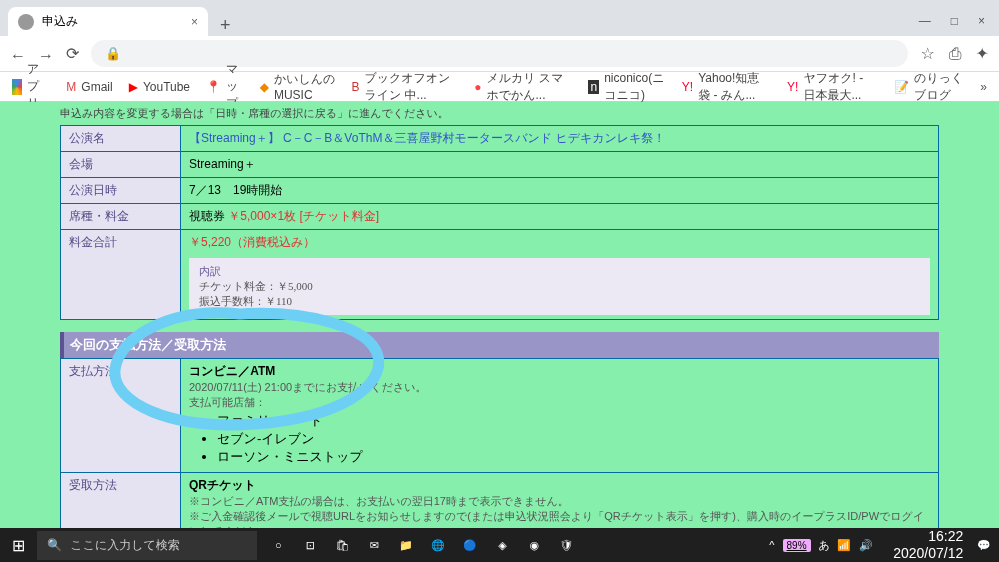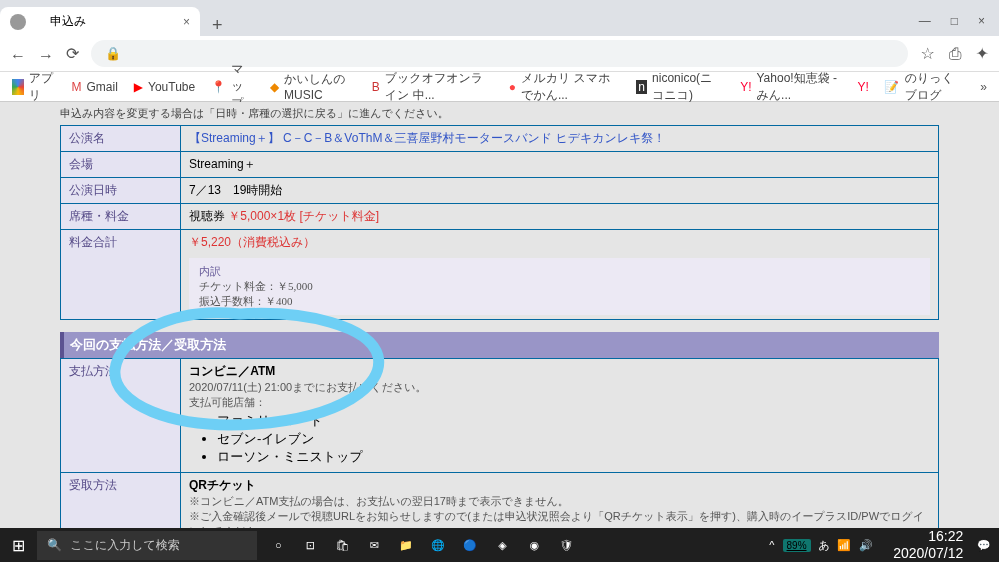--- a/index.html
+++ b/index.html
@@ -1,37 +1,37 @@
 <!DOCTYPE html>
 <html><head>
   <meta charset="utf-8">
   <style>
     * { margin: 0; padding: 0; box-sizing: border-box; }
     body { font-family: "Meiryo", sans-serif; font-size: 12px; background: #fff; width: 999px; height: 562px; overflow: hidden; }
     
     
     .browser-top { background: #dee1e6; height: 36px; display: flex; align-items: flex-end; }
-    .tab { background: #fff; border-radius: 8px 8px 0 0; padding: 6px 10px; margin-left: 0; display: flex; align-items: center; gap: 24px; font-size: 12px; min-width: 200px; }
+    .tab { background: #fff; border-radius: 8px 8px 0 0; padding: 6px 10px; margin-left: 8px; display: flex; align-items: center; gap: 8px; font-size: 12px; min-width: 200px; }
     .tab-icon { width: 16px; height: 16px; border-radius: 50%; background: #999; }
     .tab-close { color: #666; cursor: pointer; margin-left: auto; }
     .new-tab { padding: 0 12px; color: #555; font-size: 18px; }
     .window-controls { margin-left: auto; display: flex; gap: 20px; padding: 0 14px 8px; color: #555; }
     
     .toolbar { background: #fff; height: 36px; display: flex; align-items: center; padding: 0 10px; gap: 12px; border-bottom: 1px solid #ddd; }
     .nav-icon { color: #555; font-size: 16px; }
     .addr-bar { flex: 1; background: #f1f3f4; border-radius: 18px; padding: 6px 14px; display: flex; align-items: center; gap: 8px; font-size: 13px; color: #555; }
     .addr-lock { color: #777; }
     .tool-icons { display: flex; gap: 14px; font-size: 16px; color: #555; align-items: center; }
     
     .bookmarks { background: #fff; height: 30px; display: flex; align-items: center; padding: 0 12px; gap: 16px; border-bottom: 1px solid #ccc; font-size: 12px; }
     .bm-item { display: flex; align-items: center; gap: 5px; color: #444; }
     .bm-icon { width: 16px; height: 16px; display: inline-block; }
     
     
-    .page-content { background: #e5e5e5; padding: 4px 60px 0; height: calc(100% - 136px); position: relative; overflow: hidden; }
+    .page-content { background: #86efac; padding: 4px 60px 0; height: calc(100% - 136px); position: relative; overflow: hidden; }
     .intro-text { font-size: 11px; color: #444; margin-bottom: 4px; }
     
     .section-header { background: #9995c7; color: #fff; font-weight: bold; padding: 4px 6px; border-left: 4px solid #5b5291; font-size: 13px; }
     
     .data-table { width: 100%; border-collapse: collapse; }
     .data-table td { border: 1px solid #0369a1; padding: 4px 8px; font-size: 12px; vertical-align: top; }
     .label-cell { background: #e5e3f2; width: 120px; color: #554a87; font-weight: normal; }
     .perf-title { color: #3255c7; font-size: 15px; }
     .price-red { color: #d33; }
     
@@ -45,21 +45,21 @@
     .annotation { position: absolute; pointer-events: none; }
     .annotation svg { overflow: visible; }
     
     
     .taskbar { position: fixed; bottom: 0; left: 0; right: 0; height: 34px; background: #1f1f1f; display: flex; align-items: center; color: #fff; font-size: 11px; }
     .start { padding: 0 12px; font-size: 16px; }
     .search-box { background: #333; padding: 6px 10px; display: flex; gap: 8px; align-items: center; width: 220px; font-size: 12px; color: #ccc; }
     .task-icons { display: flex; gap: 6px; padding: 0 8px; align-items: center; }
     .task-icon { width: 26px; height: 26px; display: flex; align-items: center; justify-content: center; }
     .tray { margin-left: auto; display: flex; align-items: center; gap: 8px; padding: 0 8px; }
-    .battery { background: #0f766e; color: #000; padding: 1px 4px; font-size: 10px; border-radius: 2px; text-decoration: underline; }
+    .battery { background: #f0abfc; color: #000; padding: 1px 4px; font-size: 10px; border-radius: 2px; text-decoration: underline; }
     .time { text-align: right; font-size: 14px; line-height: 1.2; padding-right: 6px; margin-left: 12px; }
     
     .spacer { height: 12px; }
   </style>
 </head>
 <body>
 
 <div class="browser-top">
   <div class="tab">
     <span class="tab-icon"></span>
@@ -121,20 +121,21 @@
   <div class="bm-item">
       <span style="background:#333;color:#fff;padding:0 2px">n</span>
       <span>niconico(ニコニコ)</span>
     </div>
   <div class="bm-item">
       <span style="color:#f03">Y!</span>
       <span>Yahoo!知恵袋 - みん...</span>
     </div>
   <div class="bm-item">
       <span style="color:#f03">Y!</span>
+      <span>ヤフオク! - 日本最大...</span>
     </div>
   <div class="bm-item">
       <span style="color:#06c">📝</span>
       <span>のりっくブログ</span>
     </div>
   <span style="margin-left:auto;color:#555">»</span>
 </div>
 
 <div class="page-content">
   <div class="intro-text">申込み内容を変更する場合は「日時・席種の選択に戻る」に進んでください。</div>
@@ -157,21 +158,21 @@
           <td class="label-cell">席種・料金</td>
         <td><span>視聴券</span> <span class="price-red">￥5,000×1枚 [チケット料金]</span></td>
         </tr>
     <tr>
           <td class="label-cell">料金合計</td>
         <td>
           <span class="price-red">￥5,220</span><span class="price-red">（消費税込み）</span>
           <div class="breakdown-box">
             <div class="breakdown-title">内訳</div>
             <div>チケット料金：￥5,000</div>
-            <div>振込手数料：￥400</div>
+            <div>振込手数料：￥110</div>
           </div>
         </td>
         </tr>
   </tbody>
     </table>
 
   <div class="spacer"></div>
 
   <div class="section-header">今回の支払方法／受取方法</div>
   <table class="data-table">

